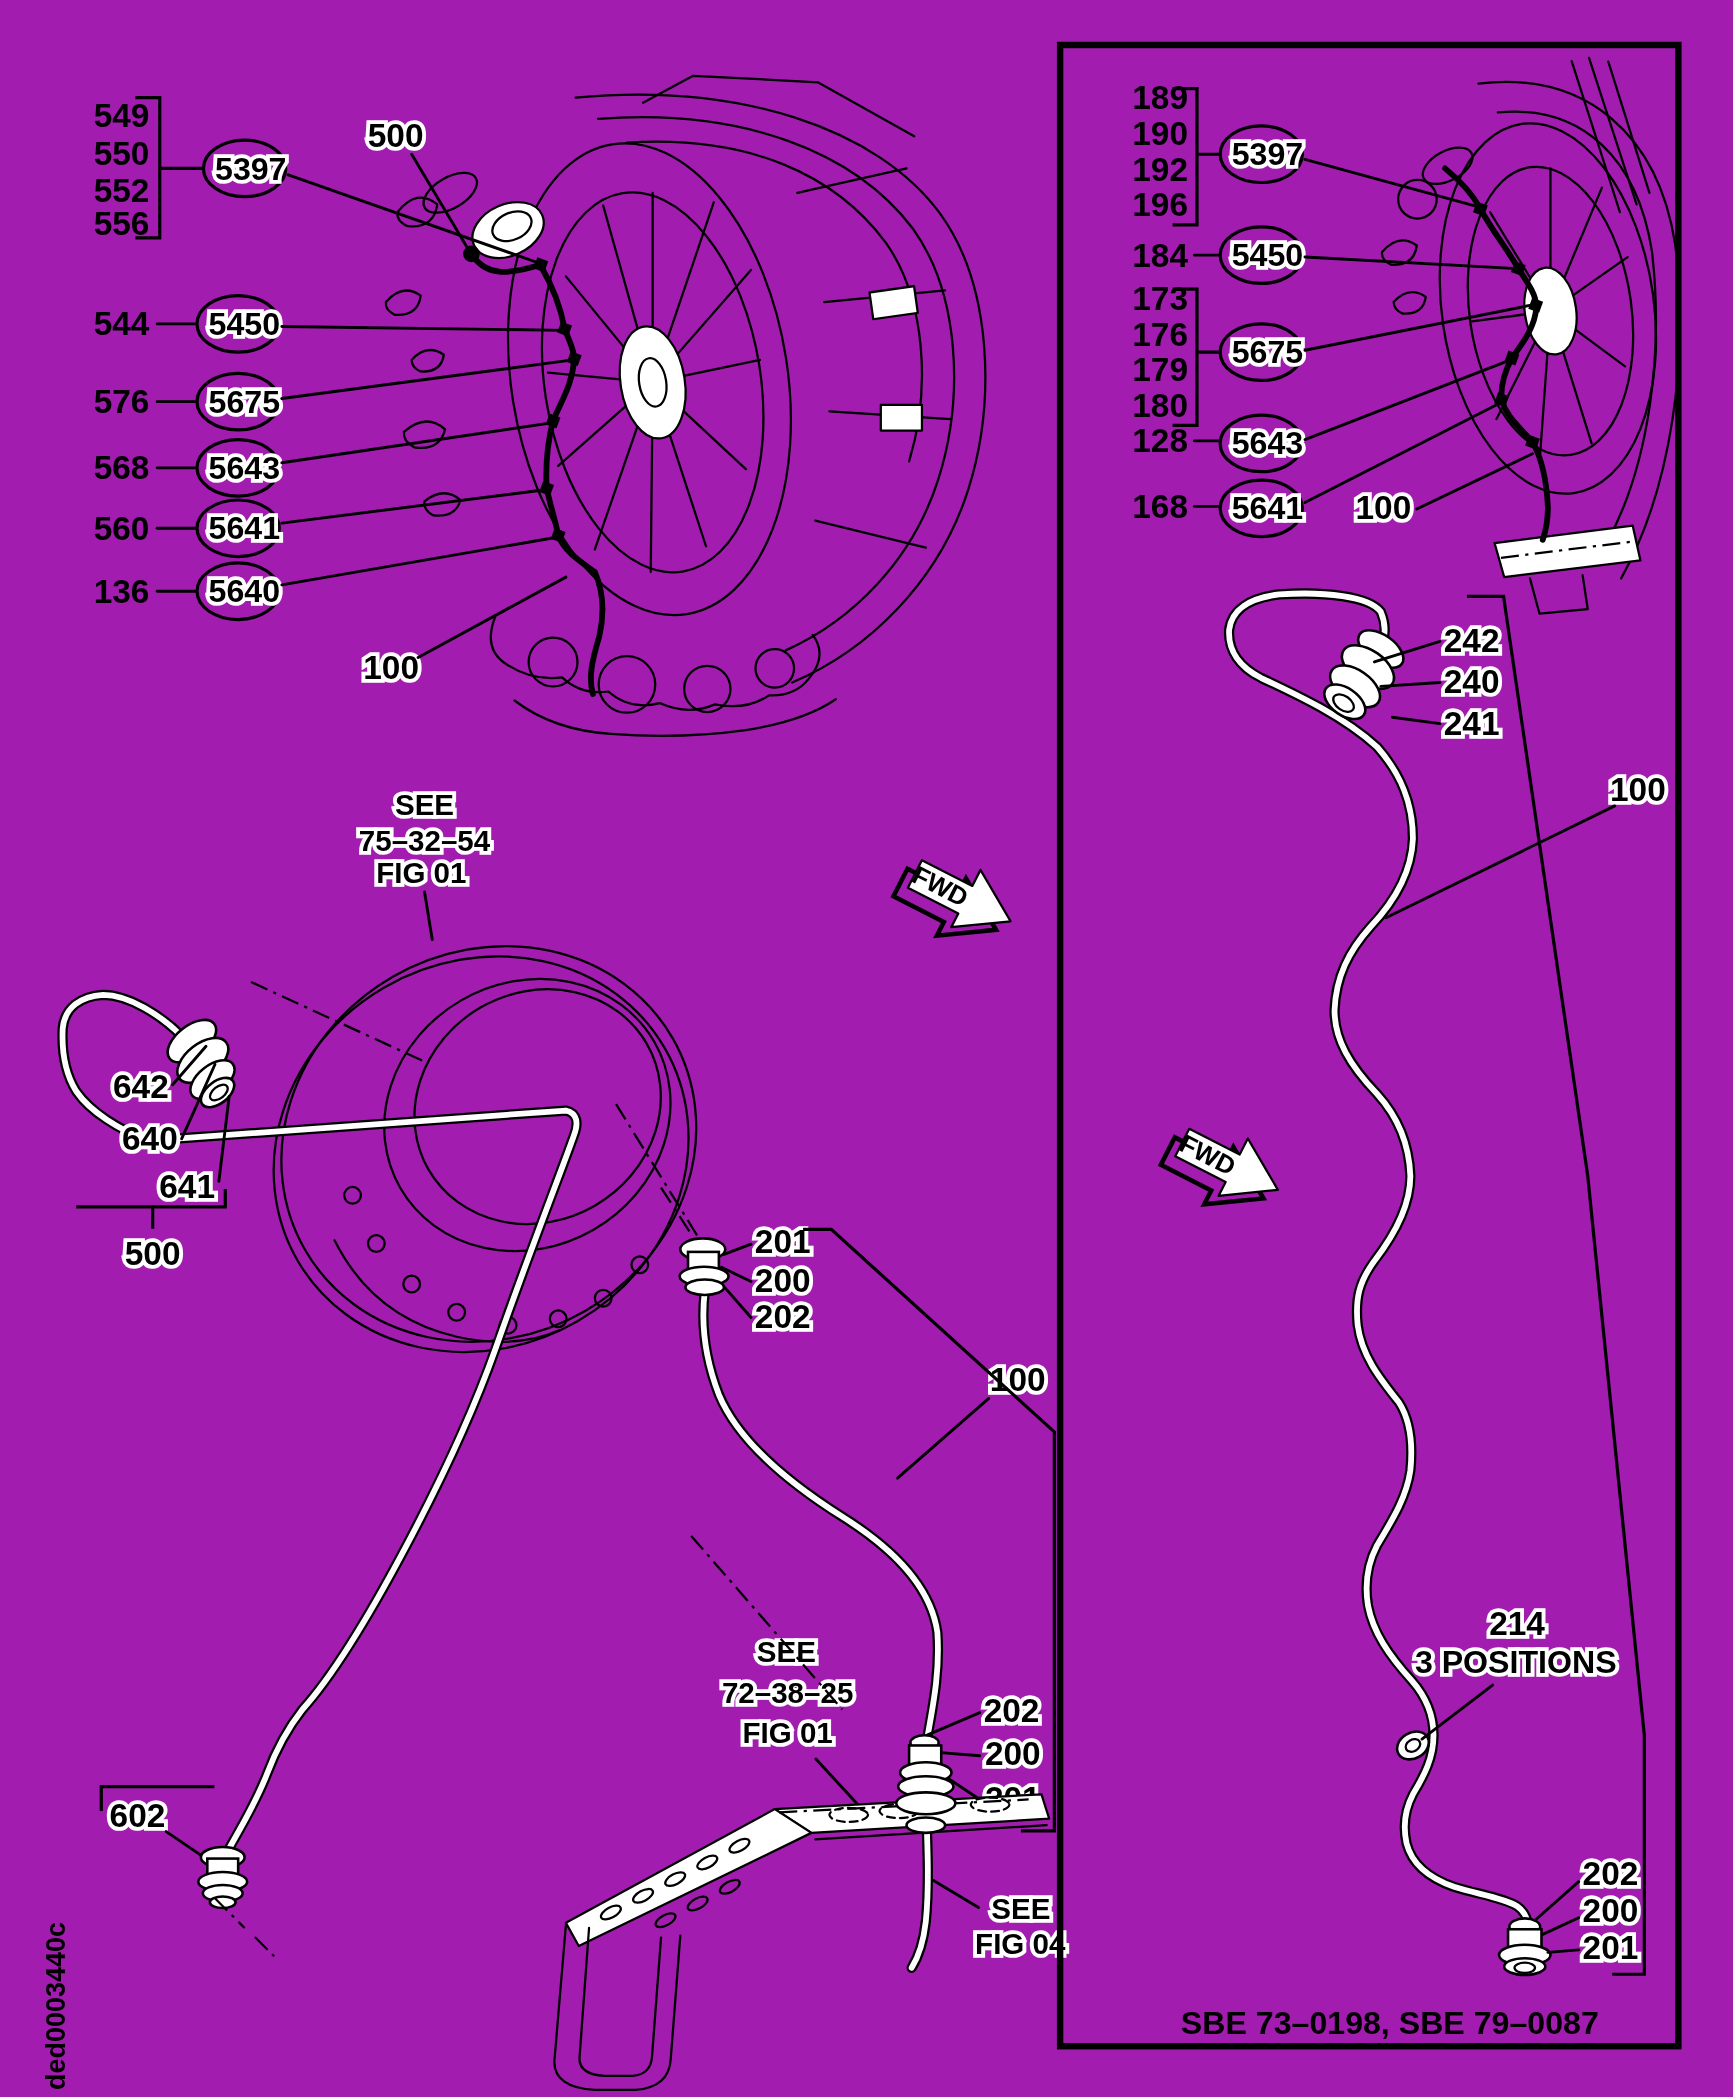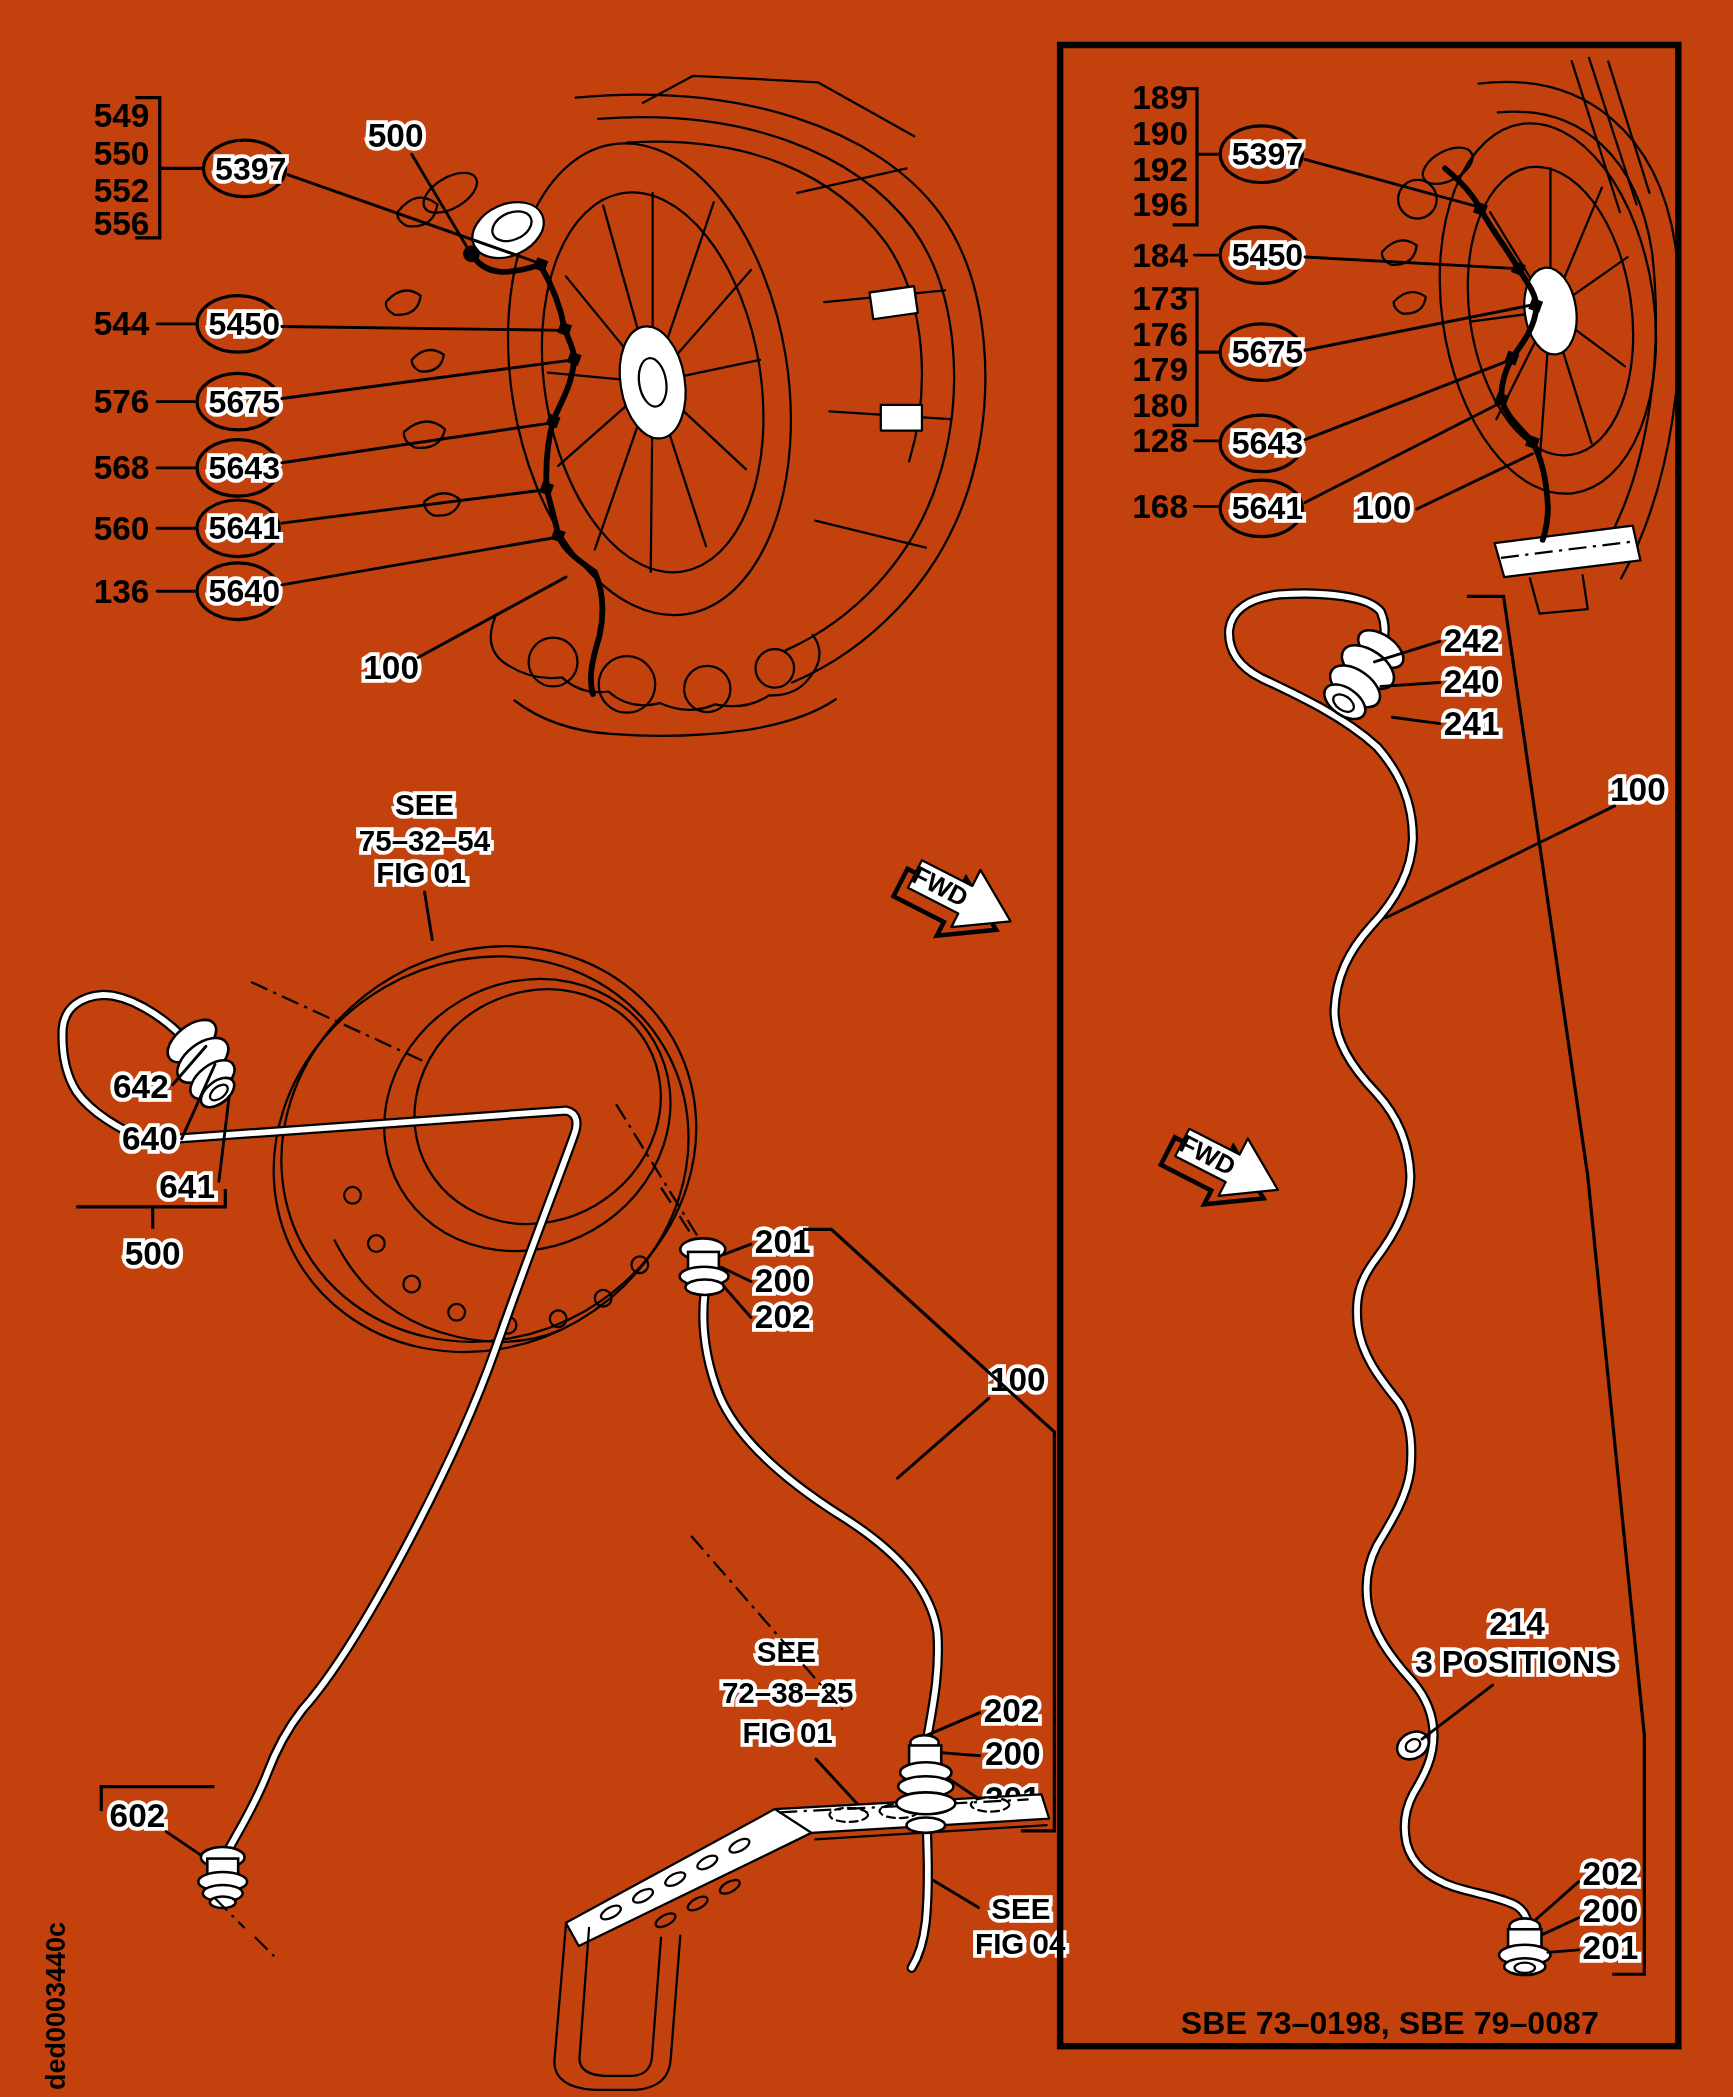--- a/index.html
+++ b/index.html
@@ -1,16 +1,16 @@
 <!DOCTYPE html>
 <html style="font-size:10.3px"><head>
 <meta charset="utf-8">
 <style>
   html,body{margin:0;padding:0;background:#ffffff;}
-  .page{position:relative;width:1734px;height:2097px;background:#c2410c;overflow:hidden;}
+  .page{position:relative;width:1734px;height:2097px;background:#a21caf;overflow:hidden;}
   svg{display:block;}
   text{font-family:"Liberation Sans","DejaVu Sans",sans-serif;font-weight:700;fill:#000;}
   .art{stroke:#000;stroke-width:3.5;fill:none;stroke-linecap:round;stroke-linejoin:round;}
   .artf{stroke:#000;stroke-width:3.5;fill:#fff;stroke-linejoin:round;}
   .lead{stroke:#000;stroke-width:4.5;fill:none;stroke-linecap:round;}
   .brk{stroke:#000;stroke-width:5;fill:none;stroke-linejoin:miter;}
   .co{stroke:#000;stroke-width:5;fill:none;}
   .tubeO{stroke:#000;stroke-width:16;fill:none;stroke-linecap:round;stroke-linejoin:round;}
   .tubeI{stroke:#fff;stroke-width:9;fill:none;stroke-linecap:round;stroke-linejoin:round;}
   .route{stroke:#000;stroke-width:9;fill:none;stroke-linecap:round;stroke-linejoin:round;}

